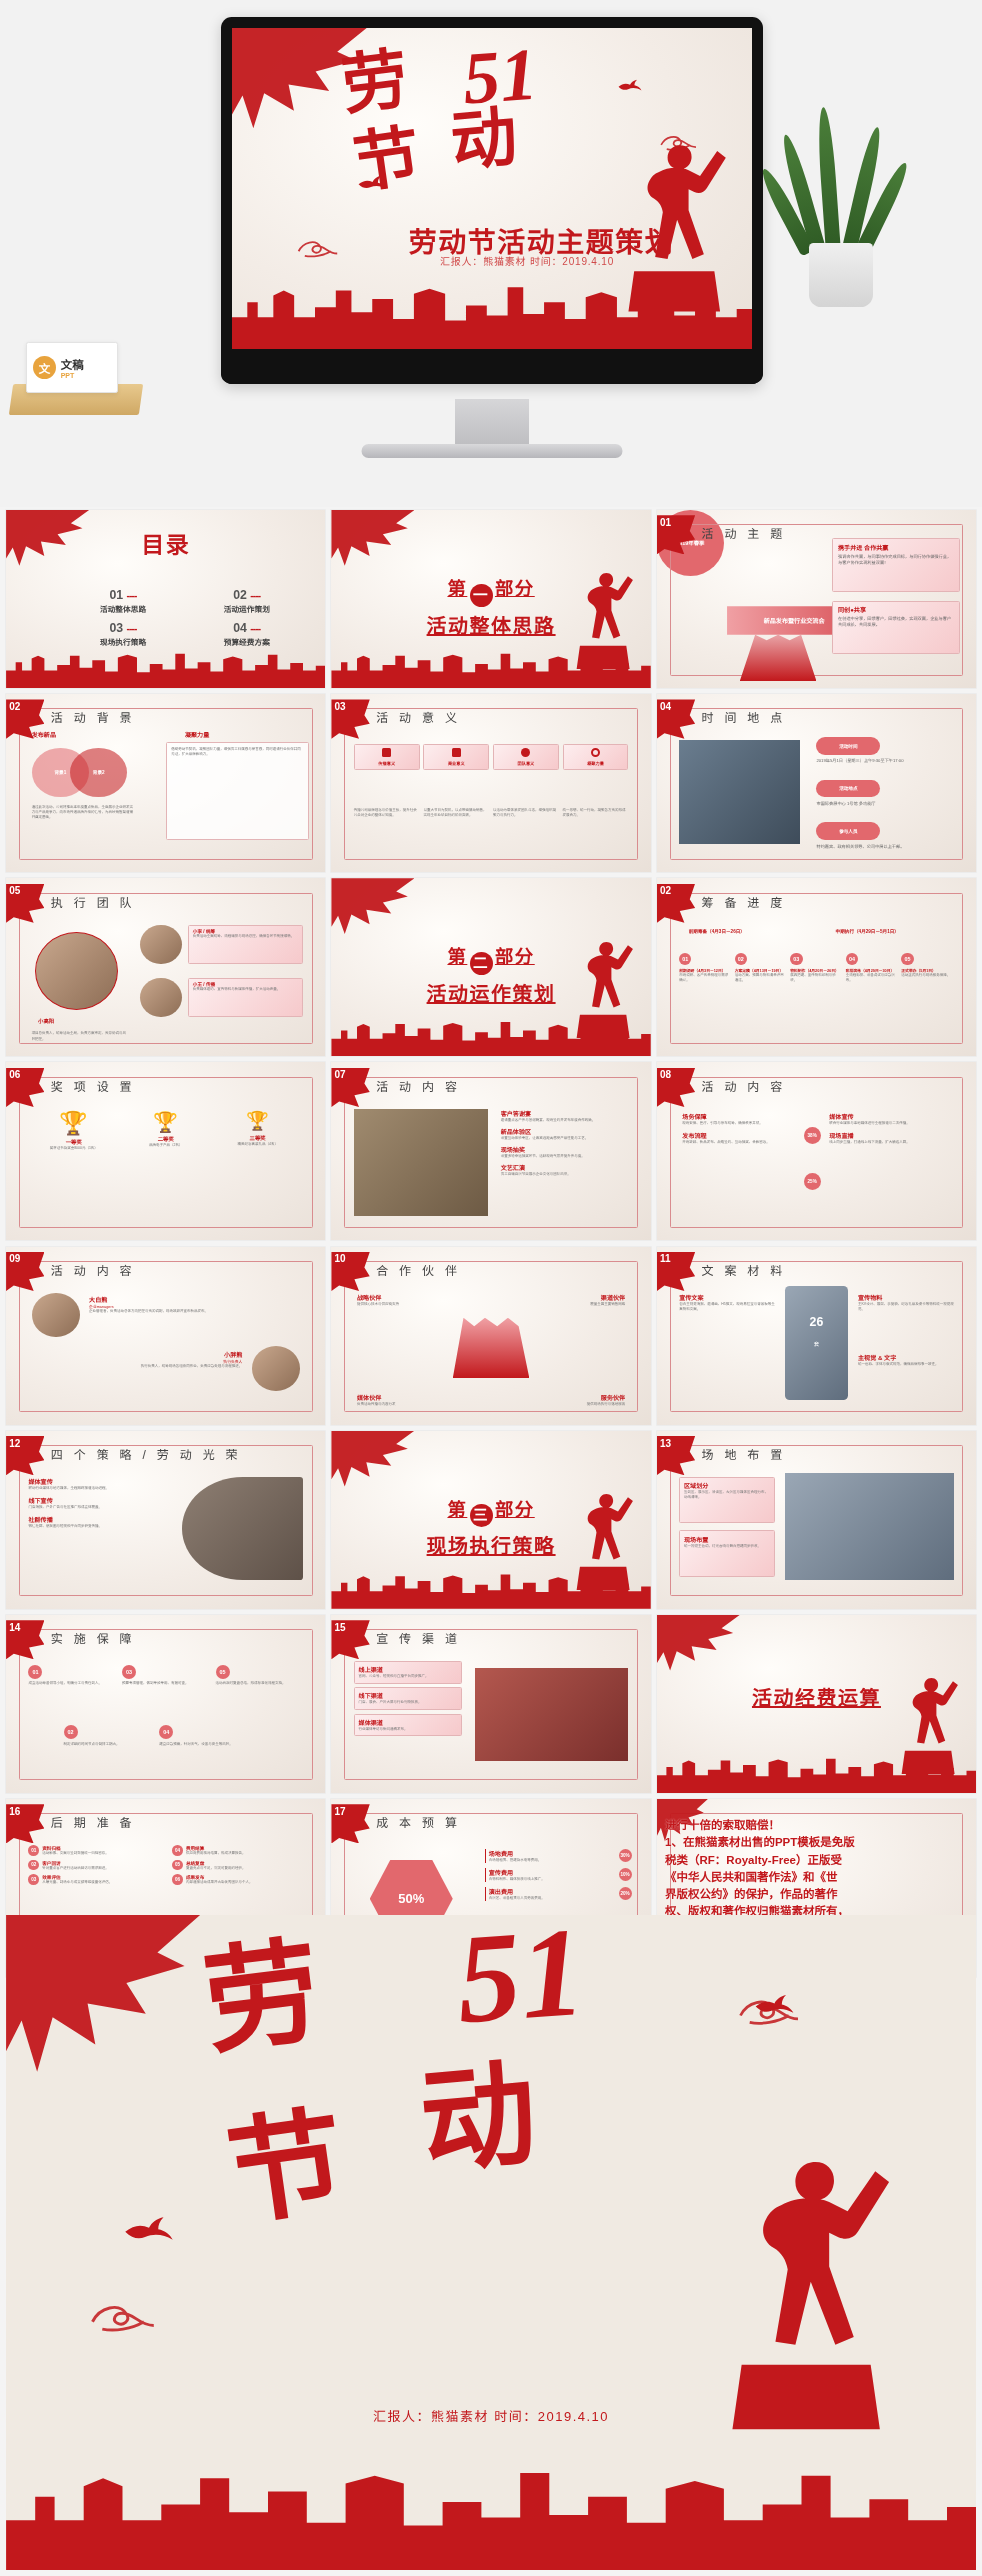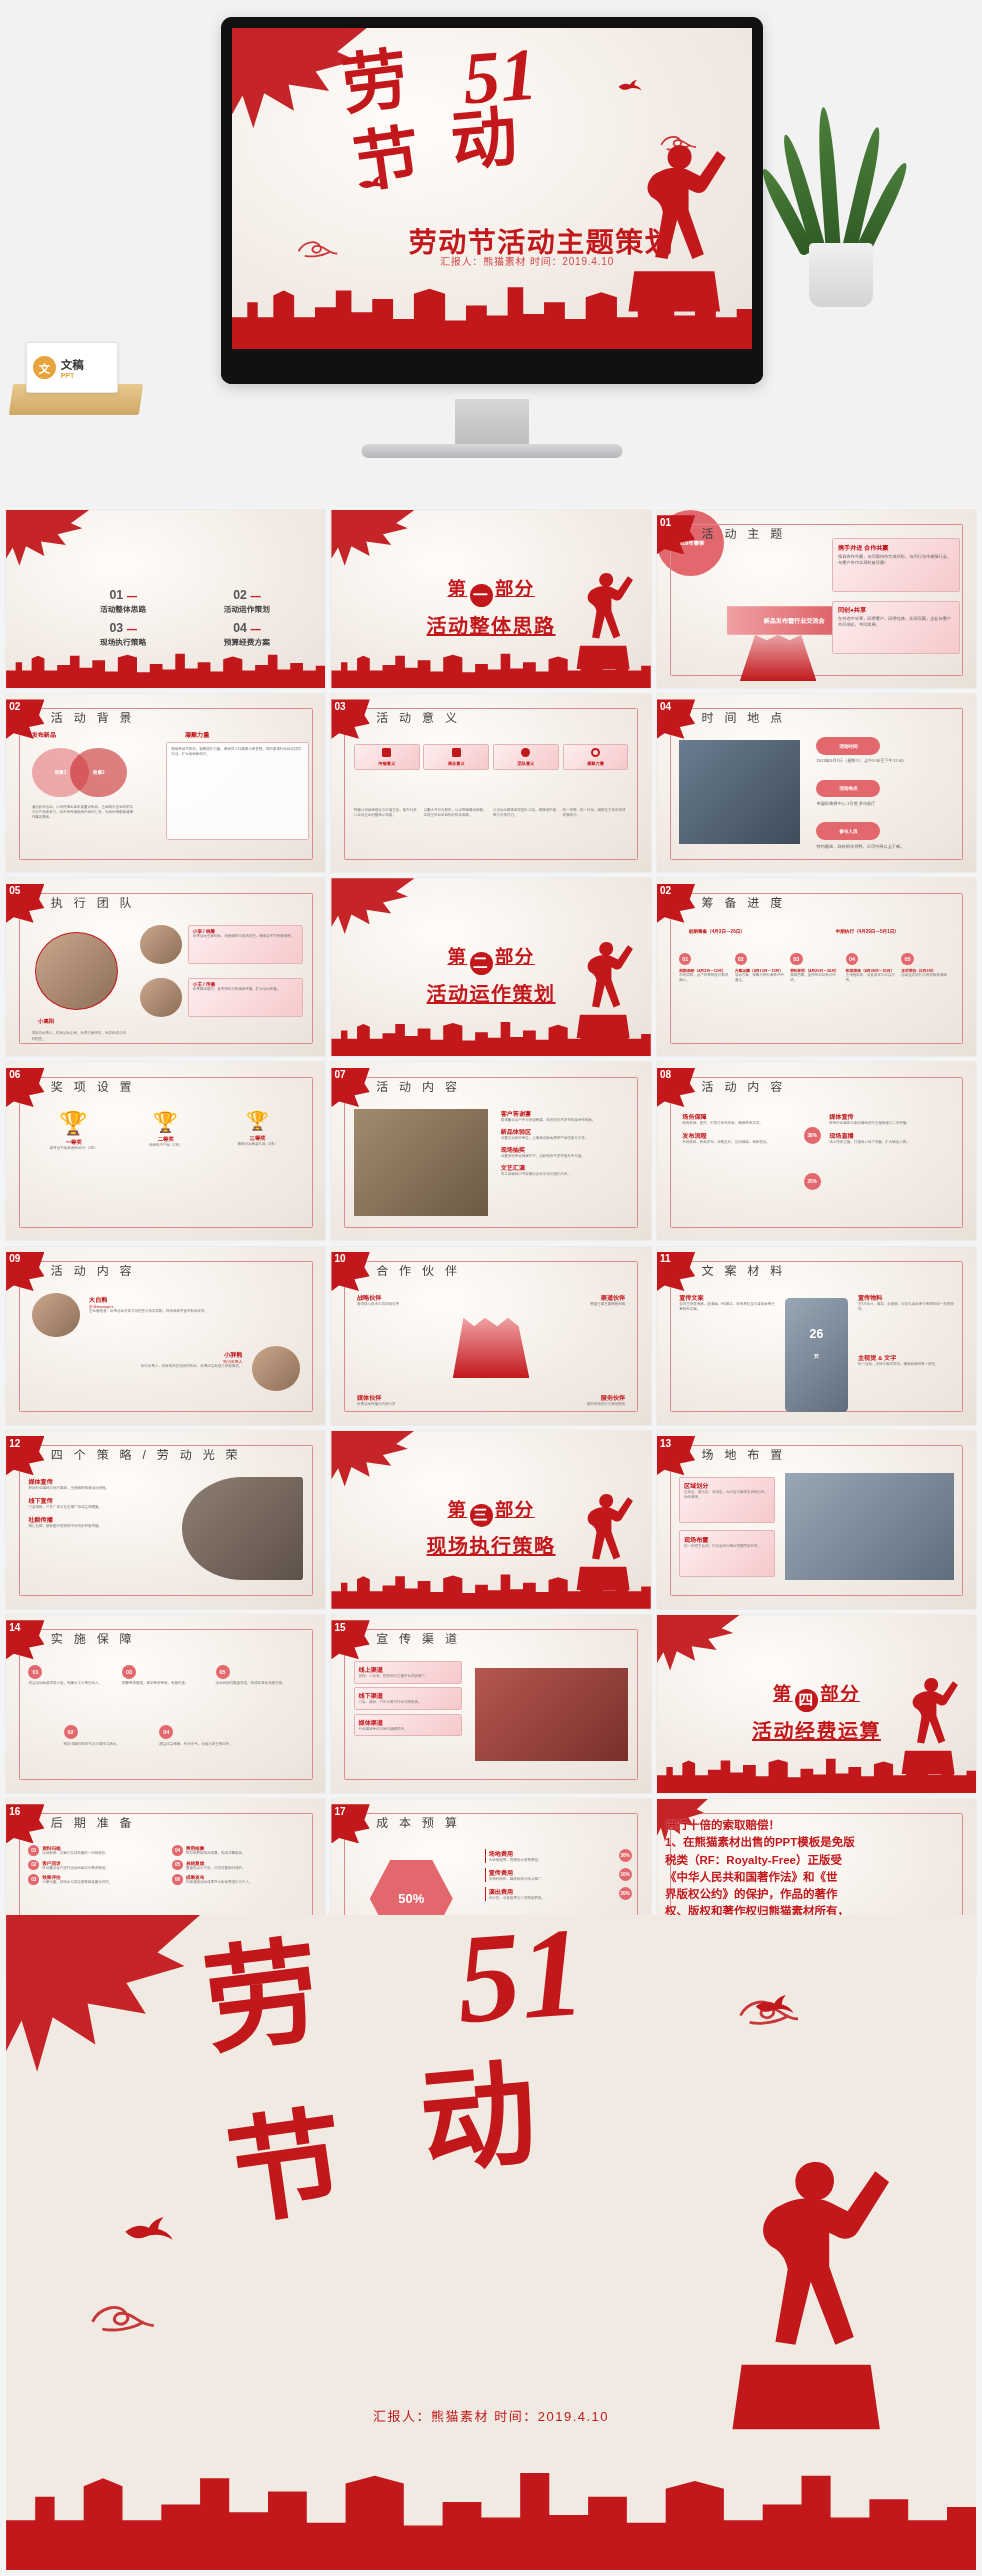--- a/index.html
+++ b/index.html
@@ -251,20 +251,21 @@
         <small>PPT</small>
       </div>
     </div>
   </section>
 
   <section class="grid">
 
     <div class="thumb">
         <div class="t-inner slide-art">
       <div class="ink-corner"></div>
+      <div class="toc-h">目录</div>
       <div class="toc-grid">
         <div class="toc-i">
           <div class="toc-n"><span>01</span> <i>----</i></div>
           <div class="toc-l">活动整体思路</div>
         </div>
         <div class="toc-i">
           <div class="toc-n"><span>02</span> <i>----</i></div>
           <div class="toc-l">活动运作策划</div>
         </div>
         <div class="toc-i">
@@ -577,21 +578,21 @@
 
     <div class="thumb">
         <div class="t-inner slide-art">
       <div class="c-frame"></div>
       <div class="c-badge">11</div>
       <div class="c-title">文 案 材 料</div>
       <div style="position:absolute;left:7%;top:26%;width:30%;">
         <div class="h-s">宣传文案</div>
         <div class="b-xs">包含主视觉海报、邀请函、H5推文、现场易拉宝与背景板等全套物料文案。</div>
       </div>
-      <div class="photo p5" style="left:40%;top:22%;width:20%;height:64%;border-radius:4.6px;margin-top:12px;">
+      <div class="photo p5" style="left:40%;top:22%;width:20%;height:64%;border-radius:4.6px;">
         <div style="position:absolute;left:50%;top:26%;transform:translateX(-50%);color:#fff;font-size:12.3px;font-weight:700;">26</div>
         <div style="position:absolute;left:50%;top:48%;transform:translateX(-50%);color:#fff;font-size:5.4px;">套</div>
       </div>
       <div style="position:absolute;right:7%;top:26%;width:30%;">
         <div class="h-s">宣传物料</div>
         <div class="b-xs">主KV设计、展架、手提袋、纪念礼品及桌卡等物料统一视觉规范。</div>
       </div>
       <div style="position:absolute;right:7%;top:60%;width:30%;">
         <div class="h-s">主视觉 &amp; 文字</div>
         <div class="b-xs">统一色彩、字体与版式规范，确保品牌形象一致性。</div>
@@ -705,21 +706,20 @@
         </div>
       </div>
       <div class="photo p3" style="left:45%;top:30%;width:48%;height:52%;"></div>
     </div>
       </div>
 
     <div class="thumb">
         <div class="t-inner slide-art">
       <div class="ink-corner"></div>
       <div class="d-title">
-        <div class="l1"><span>第</span><span class="d-dot">四</span><span>部分</span></div>
         <div class="l2">活动经费运算</div>
       </div>
       <div class="skyline"></div>
       <svg class="worker" viewBox="0 0 120 200">
             <path fill="currentColor" d="M66 18c8 0 13 6 12 14-1 7-6 11-13 11s-12-5-12-12 5-13 13-13zM44 46c8-5 22-6 31-2l12 6 18-26 9 7-20 32c-3 5-8 6-13 4l-6-3v22l16 46-12 5-16-41-10 41-13-2 8-47c-1-6-4-11-9-14-7-4-9-12-5-19 2-4 5-7 10-9zM18 150h84l6 42H12z"></path>
           </svg>
     </div>
       </div>
 
     <div class="thumb">

